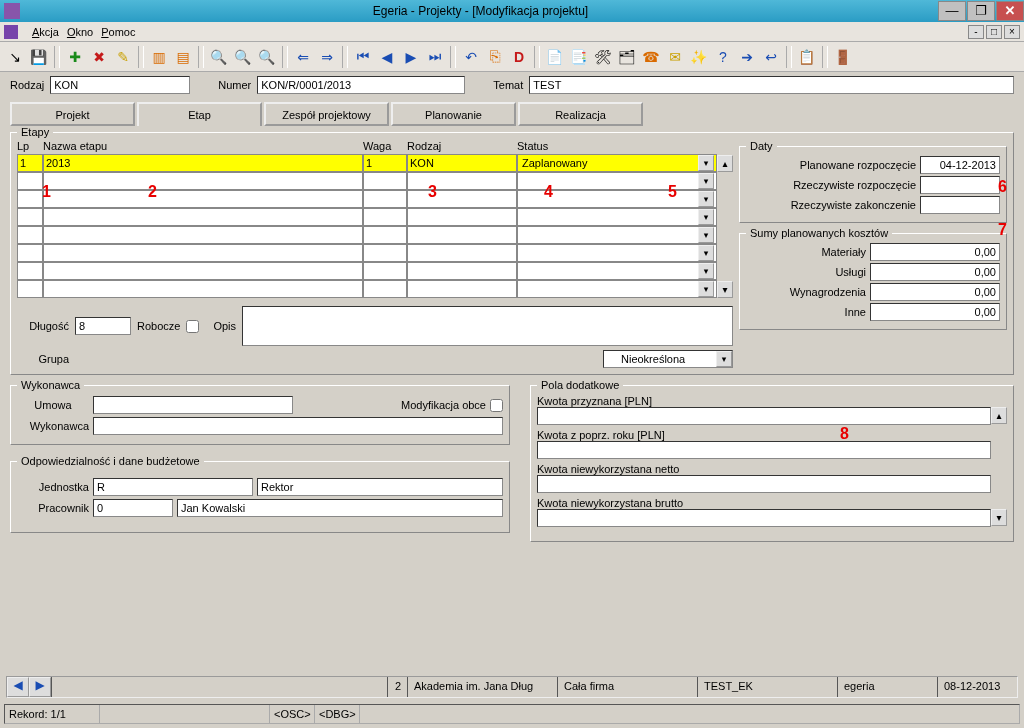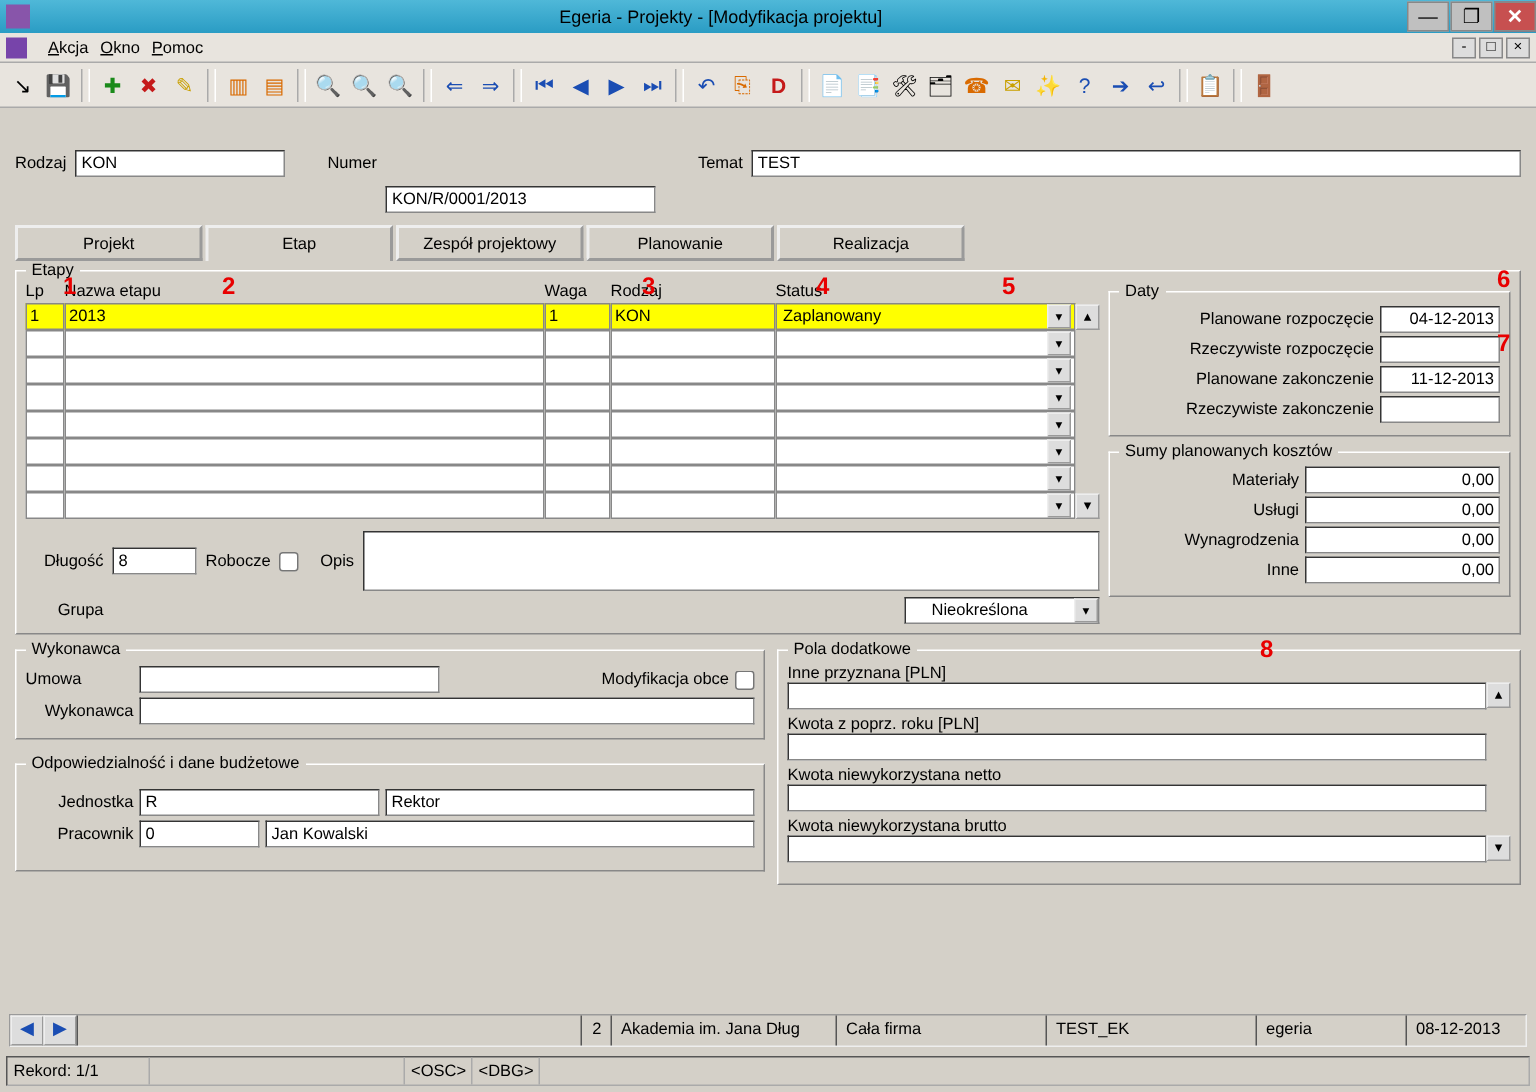--- a/index.html
+++ b/index.html
@@ -86,21 +86,21 @@
 }
 .grid-row.hl input, .grid-row.hl .dd { background: #ffff00; }
 .dd { display: flex; align-items: center; }
 .dd-btn { width: 16px; height: 16px; background: #ddd; border: 1px outset #eee; font-size: 9px; text-align: center; line-height: 14px; cursor: pointer; }
 .scroll-btn { width: 16px; height: 17px; background: #ddd; border: 1px outset #eee; font-size: 10px; text-align: center; line-height: 15px; cursor: pointer; }
 .right-col { width: 268px; }
 .right-col fieldset { margin-bottom: 4px; }
 .kv-row { display: flex; align-items: center; margin: 2px 0; }
 .kv-row label { flex: 1; text-align: right; padding-right: 4px; }
 .kv-row input { width: 80px; text-align: right; }
-.bottom-row { display: flex; gap: 8px; }
+.bottom-row { display: flex; gap: 20px; }
 .bottom-left { flex: 0 0 500px; display: flex; flex-direction: column; gap: 6px; }
 .bottom-right { flex: 1; }
 .field-row { display: flex; align-items: center; margin: 3px 0; gap: 4px; }
 .field-row label { white-space: nowrap; }
 .annot { color: #e80000; font-weight: bold; font-size: 16px; font-family: Arial; position: absolute; pointer-events: none; }
 .nav-bottom {
   display: flex; align-items: center; height: 22px; background: #d4d0c8;
   border: 1px inset #eee; position: absolute; bottom: 30px; left: 6px; right: 6px;
 }
 .nav-btn { width: 22px; height: 20px; border: 1px outset #eee; background: #ddd; text-align: center; cursor: pointer; font-size: 12px; }
@@ -237,21 +237,21 @@
   <div class="tool-btn">
       <span class="glyph c-black">🚪</span>
     </div>
 </div>
 
 <div class="summary">
   <label>Rodzaj</label>
   <input class="txt" style="width: 140px;" value="KON">
   <div style="width:20px"></div>
   <label>Numer</label>
-  <input class="txt" style="width: 180px; margin-top: 48px;" value="KON/R/0001/2013">
+  <input class="txt" style="width: 208px;" value="KON/R/0001/2013">
   <div style="width:20px"></div>
   <label>Temat</label>
   <input class="txt" style="flex: 1 1 0%;" value="TEST">
 </div>
 
 <div class="main">
   <div class="tabs">
     <div class="tab">Projekt</div>
     <div class="tab active">Etap</div>
     <div class="tab">Zespół projektowy</div>
@@ -405,24 +405,20 @@
           <legend>Daty</legend>
           <div class="kv-row">
               <label>Planowane rozpoczęcie</label>
               <input class="txt" value="04-12-2013" style="">
             </div>
           <div class="kv-row">
               <label>Rzeczywiste rozpoczęcie</label>
               <input class="txt" value="" style="">
             </div>
           <div class="kv-row">
-              <label>Planowane zakonczenie</label>
-              <input class="txt" value="11-12-2013" style="">
-            </div>
-          <div class="kv-row">
               <label>Rzeczywiste zakonczenie</label>
               <input class="txt" value="" style="">
             </div>
         </fieldset>
         <fieldset>
           <legend>Sumy planowanych kosztów</legend>
           <div class="kv-row">
               <label>Materiały</label>
               <input class="txt" style="width: 130px;" value="0,00">
             </div>
@@ -441,21 +437,21 @@
         </fieldset>
       </div>
     </div>
   </fieldset>
 
   <div class="bottom-row">
     <div class="bottom-left">
       <fieldset>
         <legend>Wykonawca</legend>
         <div class="field-row">
-          <label style="width:72px; text-align:left">Umowa</label>
+          <label style="width:72px; text-align:center">Umowa</label>
           <input class="txt" style="width: 200px;" value="">
           <div style="flex:1"></div>
           <label>Modyfikacja obce</label>
           <input type="checkbox" class="chk" style="">
         </div>
         <div class="field-row">
           <label style="width:72px; text-align:right">Wykonawca</label>
           <input class="txt" style="flex: 1 1 0%;" value="">
         </div>
       </fieldset>
@@ -472,21 +468,21 @@
           <input class="txt" style="width: 80px;" value="0">
           <input class="txt" style="flex: 1 1 0%;" value="Jan Kowalski">
         </div>
         <div style="height:6px"></div>
       </fieldset>
     </div>
     <div class="bottom-right">
       <fieldset style="height:100%">
         <legend>Pola dodatkowe</legend>
         <div style="margin:2px 0">
-            <div>Inne przyznana [PLN]</div>
+            <div>Kwota przyznana [PLN]</div>
         <div style="display:flex">
               <input class="txt" style="flex: 1 1 0%;">
               <div class="scroll-btn">▴</div>
             </div>
           </div>
         <div style="margin:4px 0"><div>Kwota z poprz. roku [PLN]</div>
         <input class="txt" style="width: calc(100% - 16px);"></div>
         <div style="margin:4px 0"><div>Kwota niewykorzystana netto</div>
         <input class="txt" style="width: calc(100% - 16px);"></div>
         <div style="margin:4px 0">

